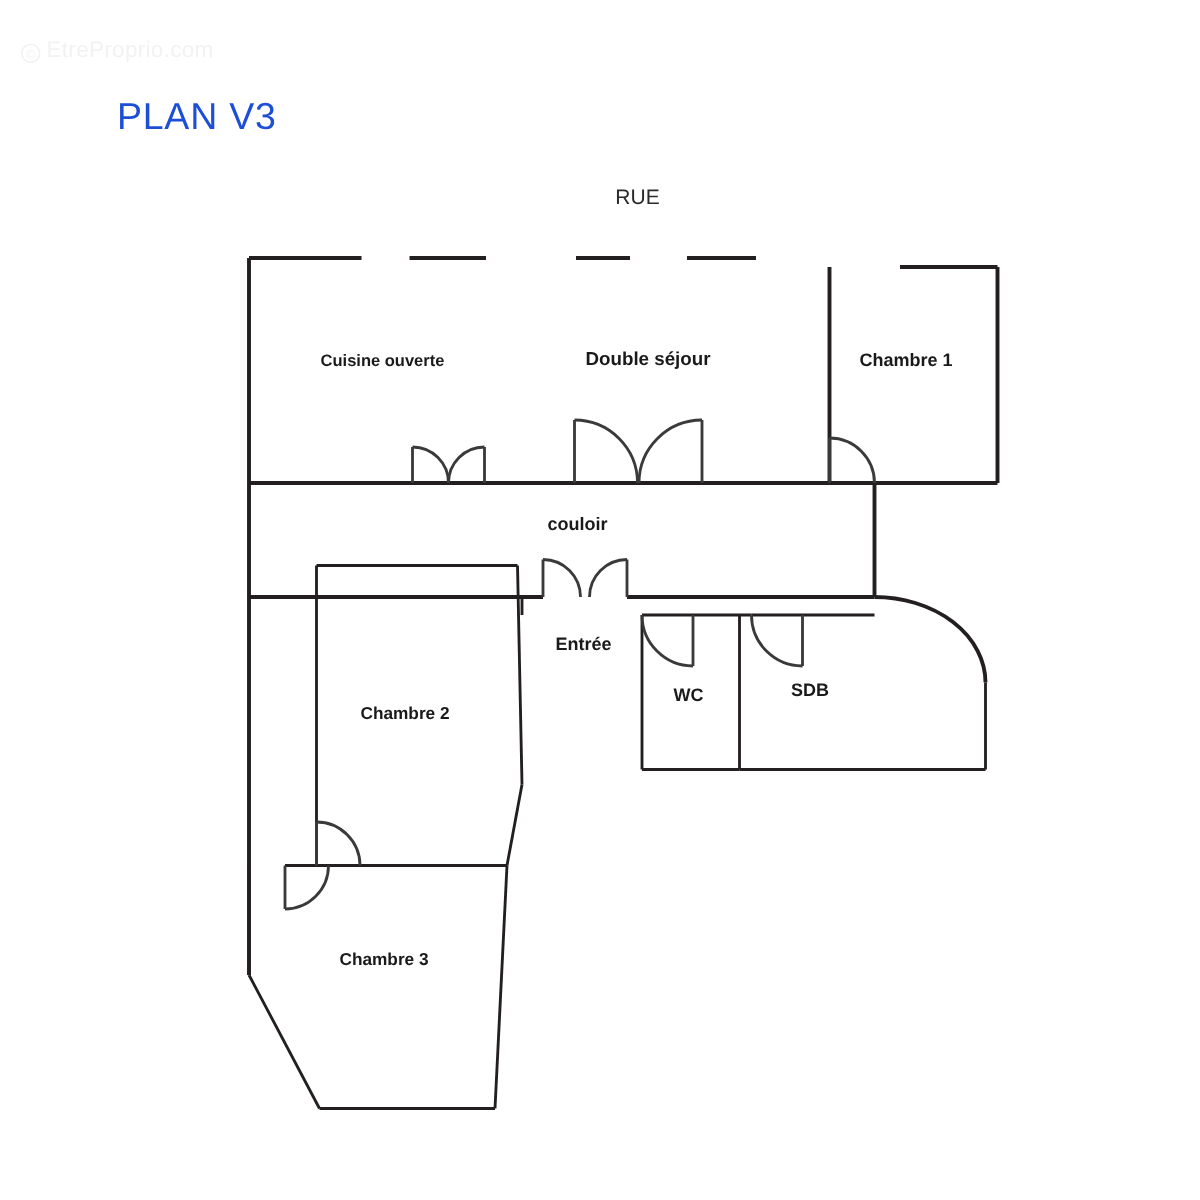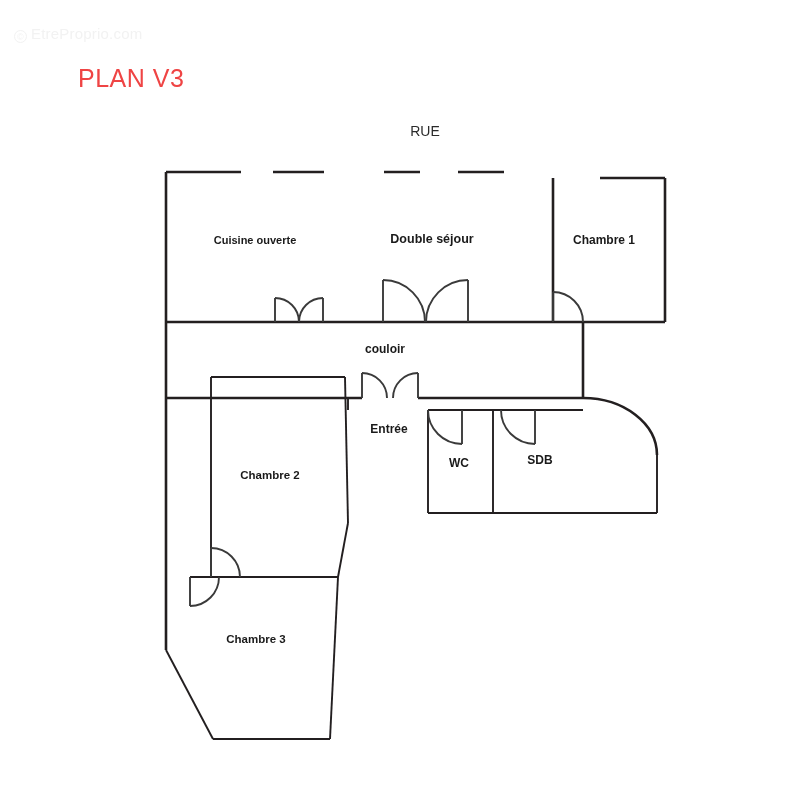--- a/index.html
+++ b/index.html
@@ -45,21 +45,21 @@
     margin-right: 4px;
     box-sizing: border-box;
   }
   #plan-title {
     position: absolute;
     left: 78px;
     top: 64px;
     font-family: "Liberation Sans", sans-serif;
     font-size: 25px;
     font-weight: 400;
-    color: #ef4444;
+    color: #1d4ed8;
     letter-spacing: 0.5px;
     white-space: nowrap;
   }
   #floorplan-svg {
     position: absolute;
     left: 0;
     top: 0;
   }
   .room-label {
     font-family: "Liberation Sans", sans-serif;

